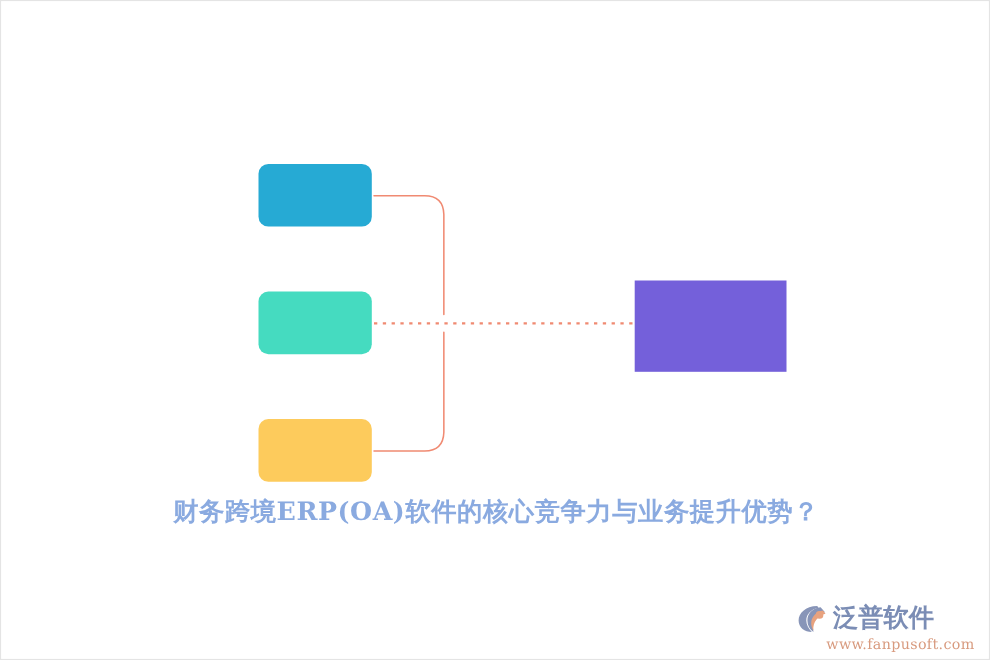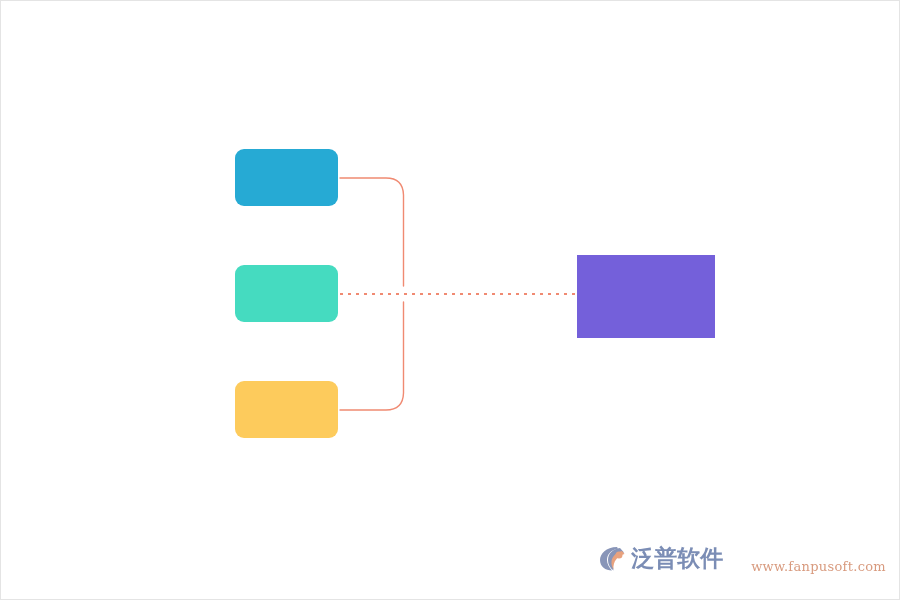--- a/index.html
+++ b/index.html
@@ -84,23 +84,23 @@
     font-weight: 700;
     letter-spacing: 0.5px;
     line-height: 1.3;
     white-space: nowrap;
   }
 
   
   #logo {
     position: absolute;
     right: 12px;
-    bottom: 26px;
+    bottom: 6px;
     display: flex;
-    align-items: flex-end;
+    flex-direction: column;
     line-height: 1;
   }
 
   #logo-row {
     display: flex;
     align-items: center;
     gap: 4px;
   }
 
   #logo-mark {
@@ -143,20 +143,21 @@
   </svg>
 
   <div class="node node-rounded" id="node-blue" style="background:#26aad4"></div>
 
   <div class="node node-rounded" id="node-green" style="background:#45dbc0"></div>
 
   <div class="node node-rounded" id="node-yellow" style="background:#fdcb5c"></div>
 
   <div class="node node-sharp" id="node-purple" style="background:#7460da"></div>
 
+  <div id="caption" style="color:#8aaae0">财务跨境ERP(OA)软件的核心竞争力与业务提升优势？</div>
 
   <div id="logo">
     <div id="logo-row">
       <svg id="logo-mark" viewBox="0 0 60 60" xmlns="http://www.w3.org/2000/svg">
 
         <path d="M40 8 C18 8 6 22 6 34 C6 47 17 55 30 55 C24 48 20 42 20 34
                  C20 23 28 14 42 11 Z" fill="#8895b8"></path>
         <path d="M46 10 C30 12 22 22 22 34 C22 43 26 50 33 55
                  C31 46 32 38 37 31 C41 25 47 21 54 19 Z" fill="#8895b8"></path>
 

